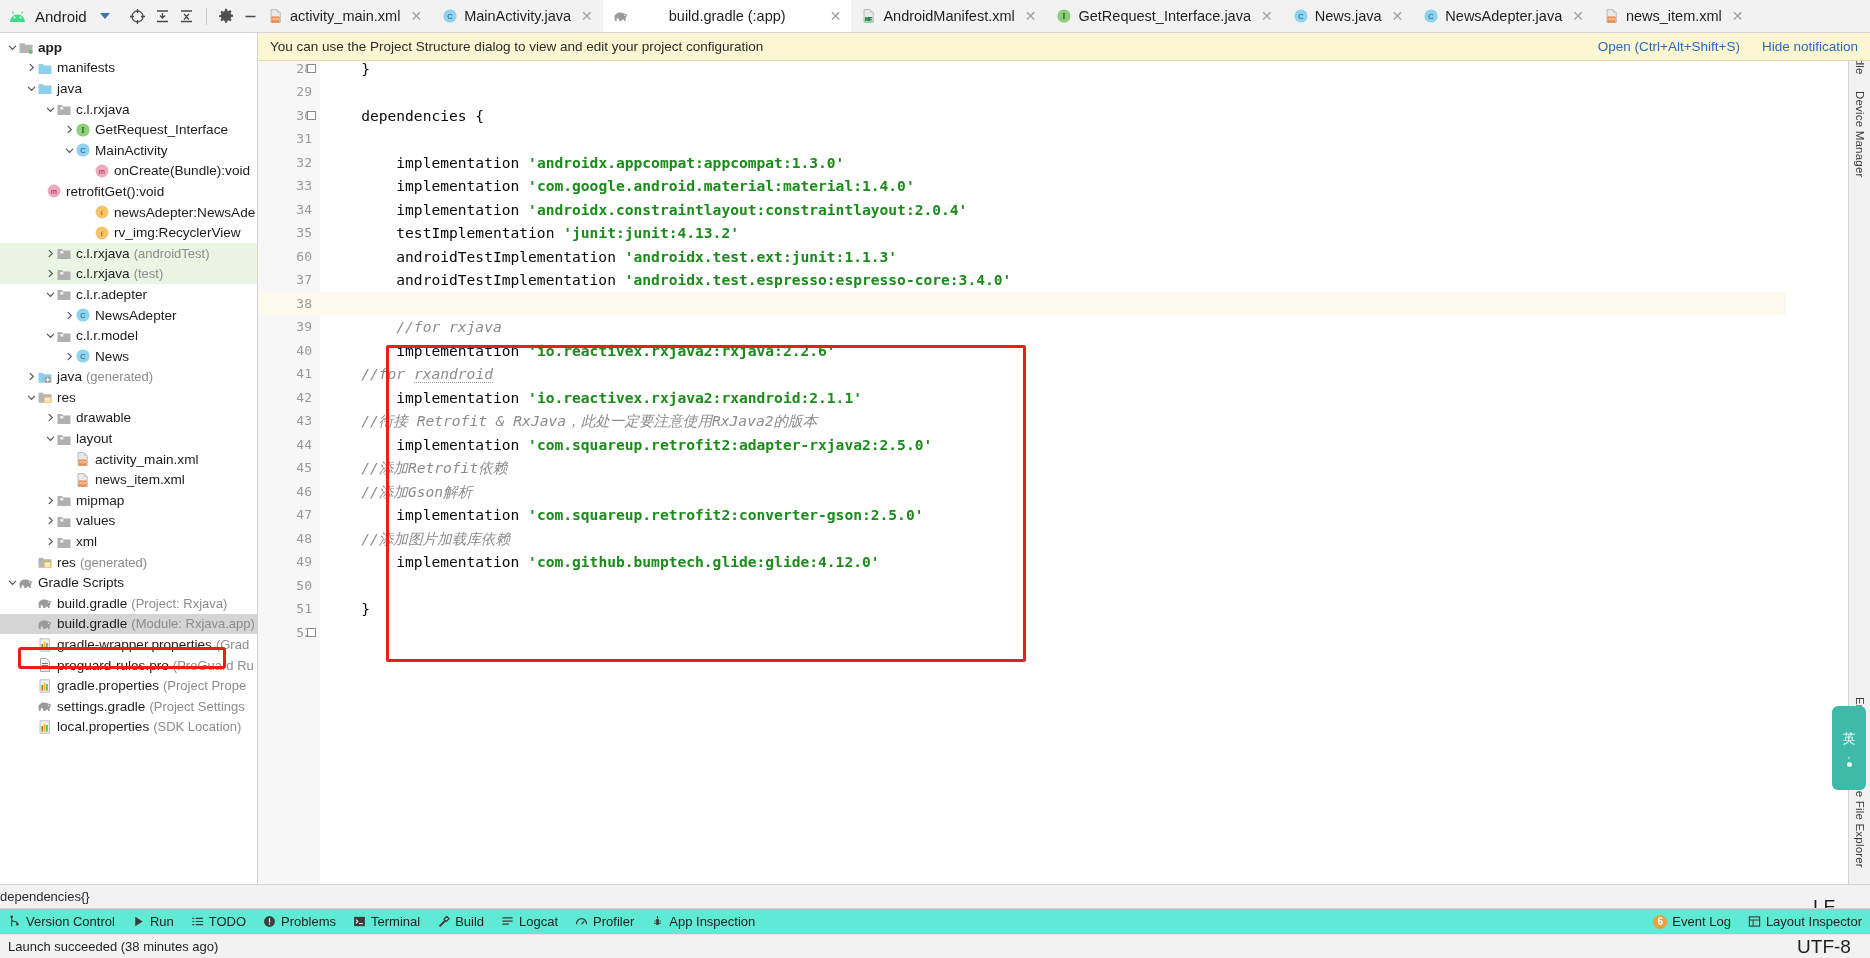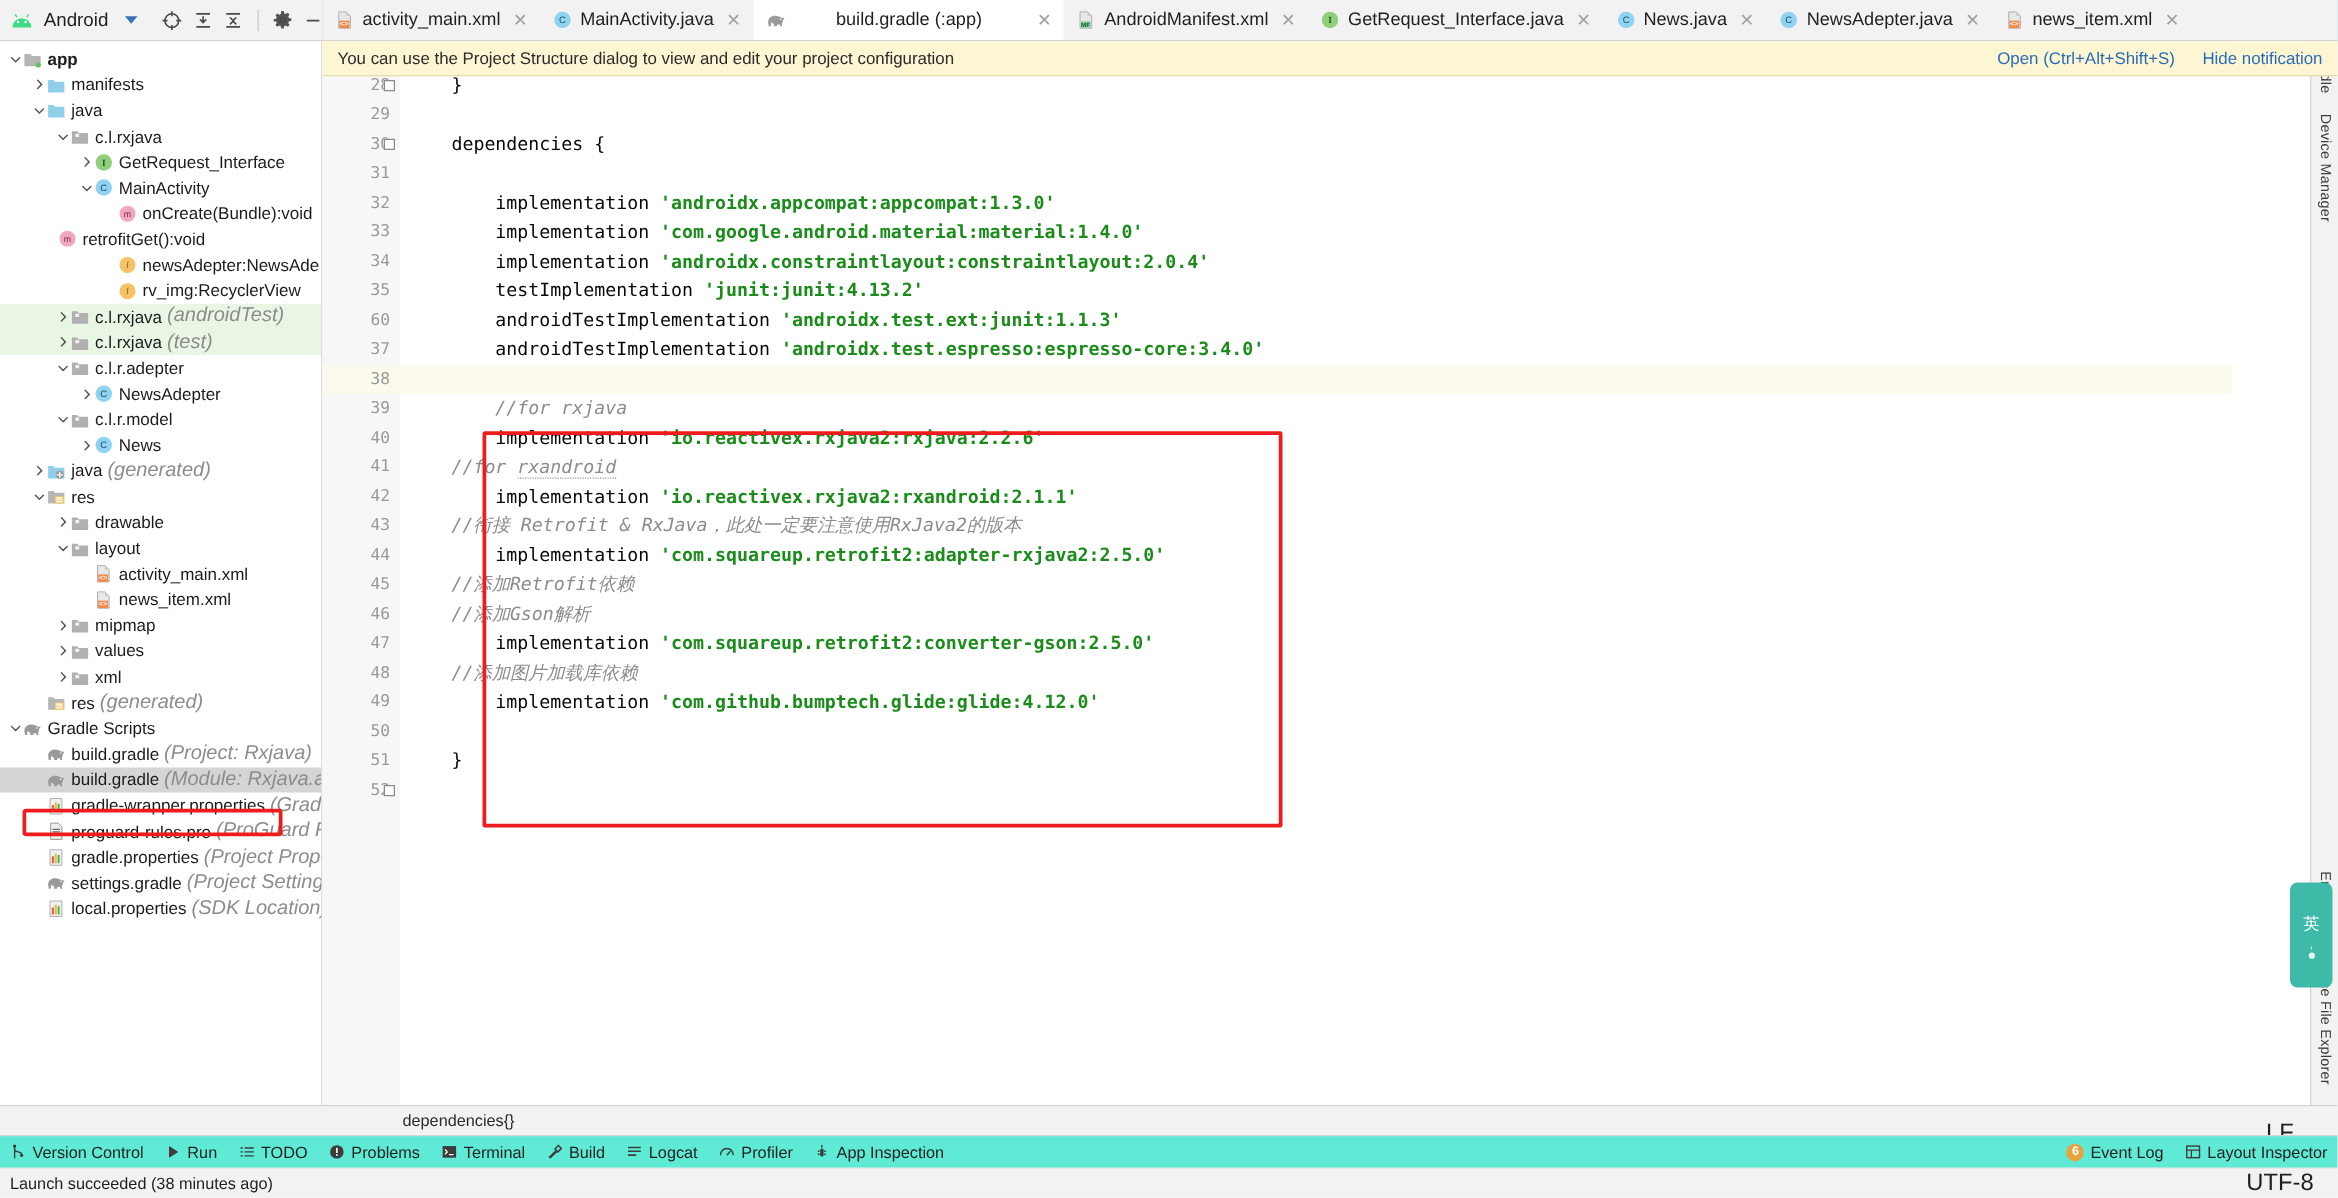--- a/index.html
+++ b/index.html
@@ -61,21 +61,21 @@
     display: flex; align-items: center; height: 20.6px; font-size: 13.6px; color: #1c1c1c;
     white-space: nowrap; padding-right: 4px; position: relative;
   }
   .trow.hl-green { background: #eaf6e4; }
   .trow.selected { background: #d5d5d5; }
   .arrow { width: 12px; height: 12px; flex: 0 0 12px; display: flex; align-items: center; justify-content: center; color: #5a5a5a; }
   .arrow svg { display: block; }
   .ticon { width: 16px; height: 16px; flex: 0 0 16px; margin-right: 4px; display: block; }
   .tlabel { font-size: 13.6px; }
   .tlabel.bold { font-weight: bold; }
-  .tsub { color: #8c8c8c; font-size: 16px; margin-left: 4px; font-style: italic; }
+  .tsub { color: #8c8c8c; font-size: 13px; margin-left: 4px; }
   .redbox-tree {
     position: absolute; border: 3px solid #ee1c1c; border-radius: 3px;
     left: 18px; top: 614px; width: 208px; height: 22px; pointer-events: none; z-index: 4;
   }
 
   
   .editor { flex: 1; background: #ffffff; position: relative; display: flex; min-width: 0; overflow: hidden; }
   .gutter {
     width: 62px; flex: 0 0 62px; background: #f7f7f7; position: relative;
     font-family: "DejaVu Sans Mono", monospace; padding-top: 0;
@@ -114,21 +114,21 @@
   }
   .rail-item {
     writing-mode: vertical-rl; font-size: 11.5px; color: #3c3c3c; white-space: nowrap;
     margin-bottom: 16px; letter-spacing: 0.2px;
   }
   .rail-sep { flex: 1; }
 
   
   .breadcrumb {
     height: 24px; background: #f2f2f2; border-top: 1px solid #d4d4d4;
-    display: flex; align-items: center; padding-left: 322px; font-size: 13px; color: #2b2b2b;
+    display: flex; align-items: center; font-size: 13px; color: #2b2b2b;
     flex: 0 0 24px;
   }
   .twbar {
     height: 26px; background: #5eead4; border-top: 1px solid #d4d4d4; display: flex;
     align-items: center; padding: 0 8px; gap: 17px; flex: 0 0 26px; position: relative;
   }
   .tw {
     display: flex; align-items: center; gap: 5px; font-size: 13px; color: #1f1f1f; white-space: nowrap;
   }
   .tw svg { display: block; }

